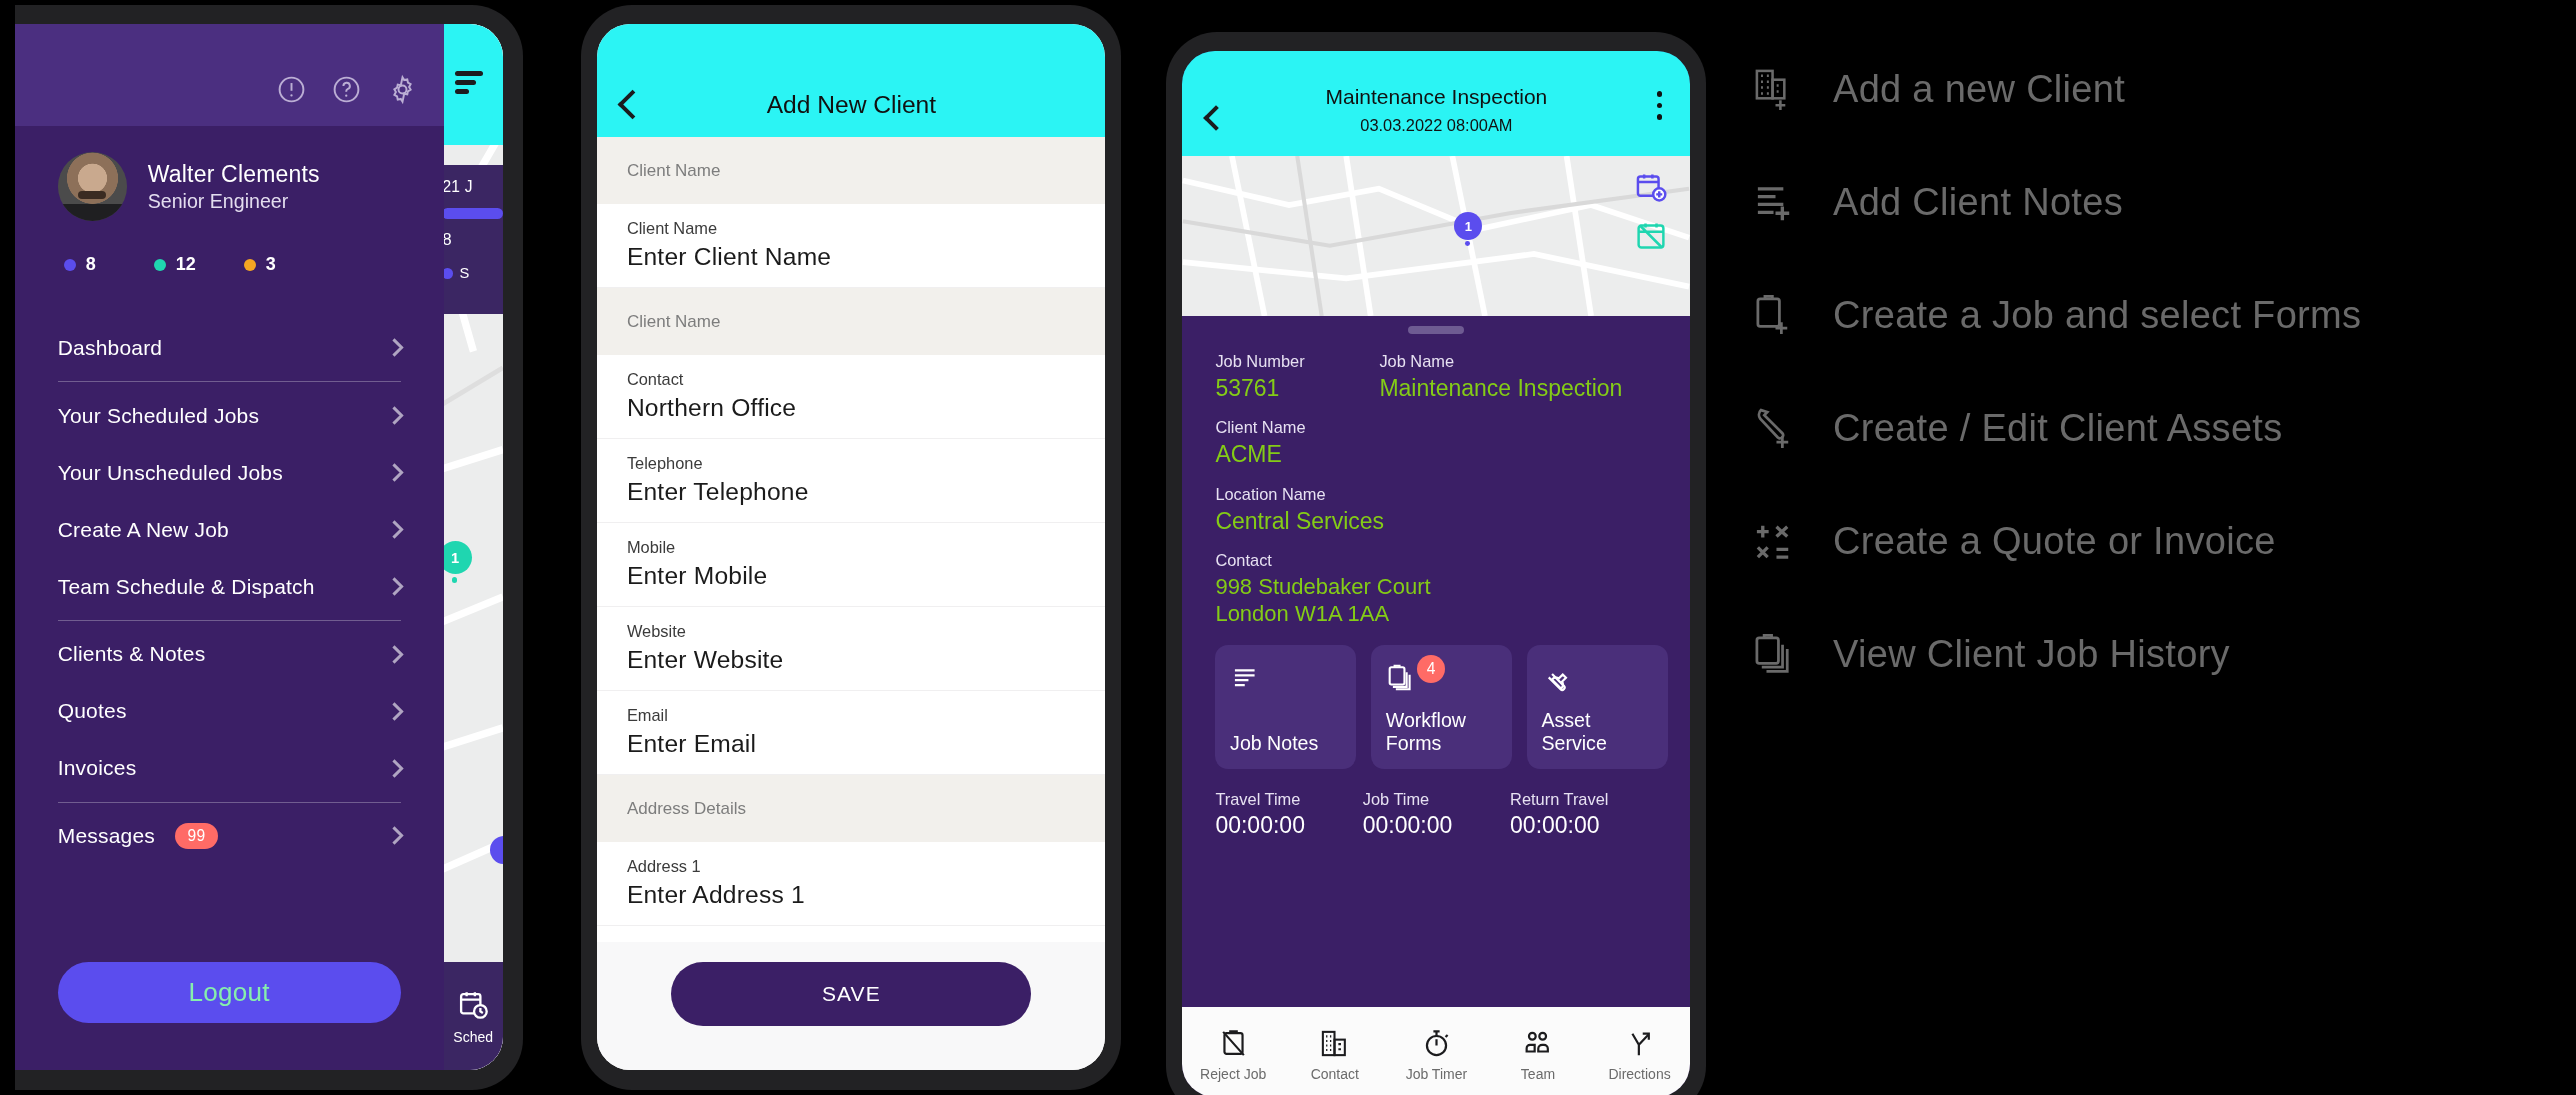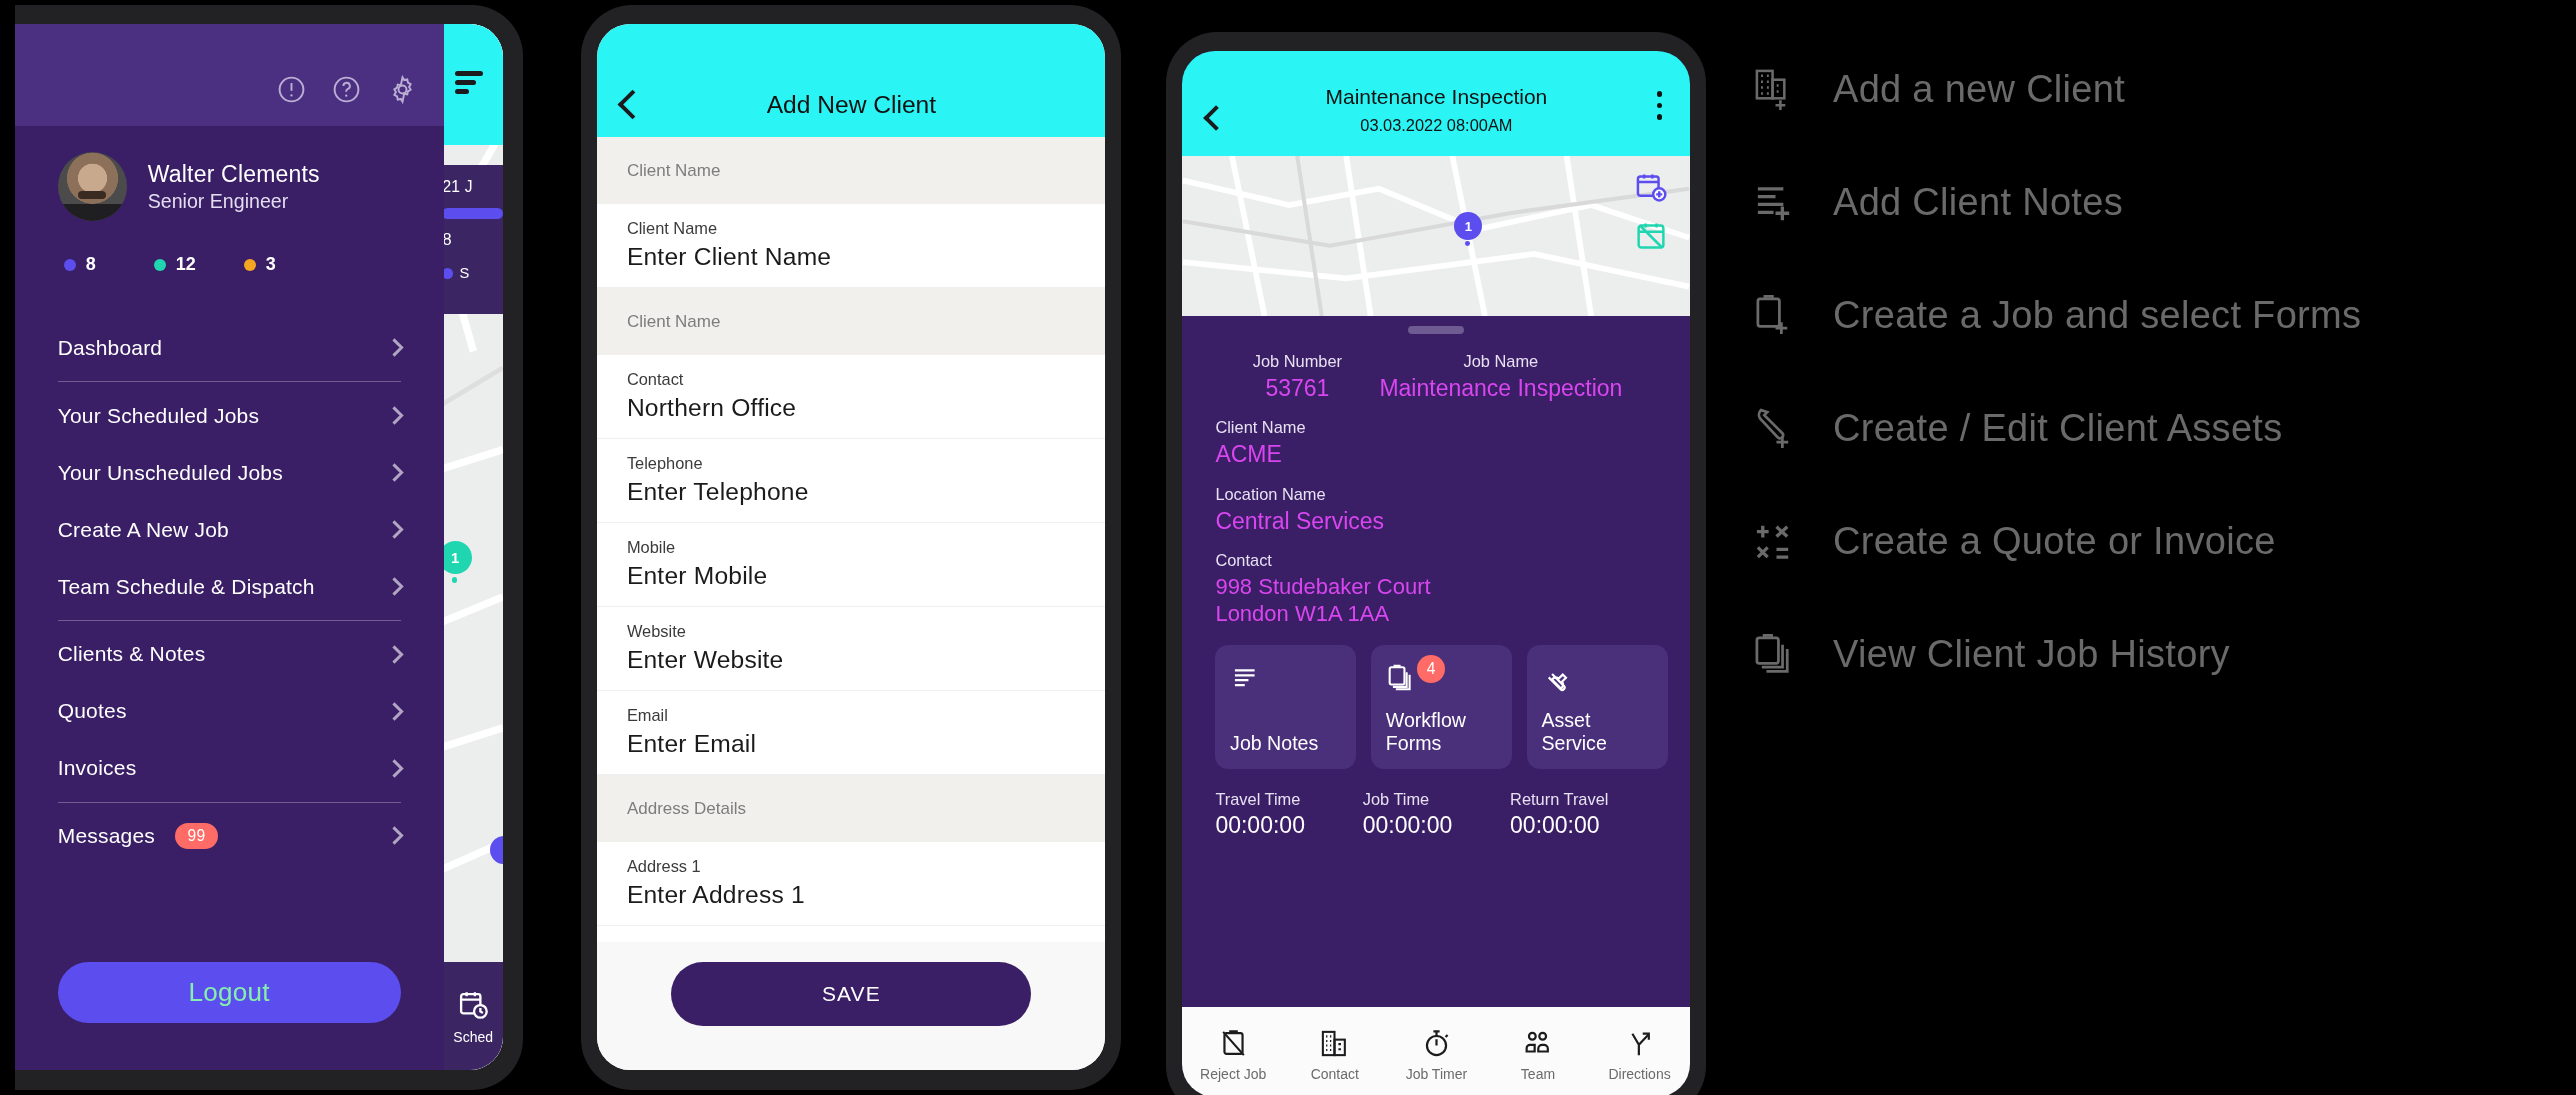--- a/index.html
+++ b/index.html
@@ -154,23 +154,23 @@
   .p3-kebab i { display:block; width:5.7px; height:5.7px; border-radius:50%; background:#111; margin-bottom:5.7px;}
 
   .p3-map { height: 160px; background:#eceded; position:relative; overflow:hidden;}
   .p3-mapsvg{ position:absolute; left:0; top:0; width:508px; height:160px;}
   .p3-mapbtn { position:absolute; right: 21px; width:36px; height:33px; }
   .p3-pin { position:absolute; left: 272px; top: 56px; width:28px; height:28px; border-radius:50%; background:#5B4DEE; color:#fff; font-size:13px; font-weight:600; display:flex; align-items:center; justify-content:center;}
   .p3-pin-tail{ position:absolute; left:283px; top:85px; width:4.9px; height:4.9px; border-radius:50%; background:#5B4DEE;}
 
   .p3-sheet { position:relative; background:#3B1F66; padding: 0 0 0 0; }
   .p3-grab { width: 56px; height:7.4px; border-radius:4.1px; background:#6E5B92; margin: 9.8px auto 0 auto; }
-  .p3-rowpair { display:flex; padding: 18px 43px 0 33px; text-align: center; }
+  .p3-rowpair { display:flex; padding: 18px 43px 0 33px; }
   .p3-lbl { color:#e7e1f2; font-size: 16.4px; }
-  .p3-val { color:#d946ef; font-size: 23px; margin-top: 4.1px; }
+  .p3-val { color:#84cc16; font-size: 23px; margin-top: 4.1px; }
   .p3-block { padding: 16.4px 33px 0 33px; }
 
   .tiles { display:flex; gap:14.7px; padding: 18px 0 0 33px; }
   .tile {
     width: 141px; height: 124px; background:#4A2F7A; border-radius:13px; flex:none;
     padding: 18px 14.7px; position:relative; color:#fff;
   }
   .tile .tlabel { position:absolute; left:14.7px; bottom: 14.7px; font-size: 19.6px; line-height:1.15; }
   .tile-badge {
     position:absolute; left: 46px; top: 9.8px; width:28px; height:28px; border-radius:50%;

